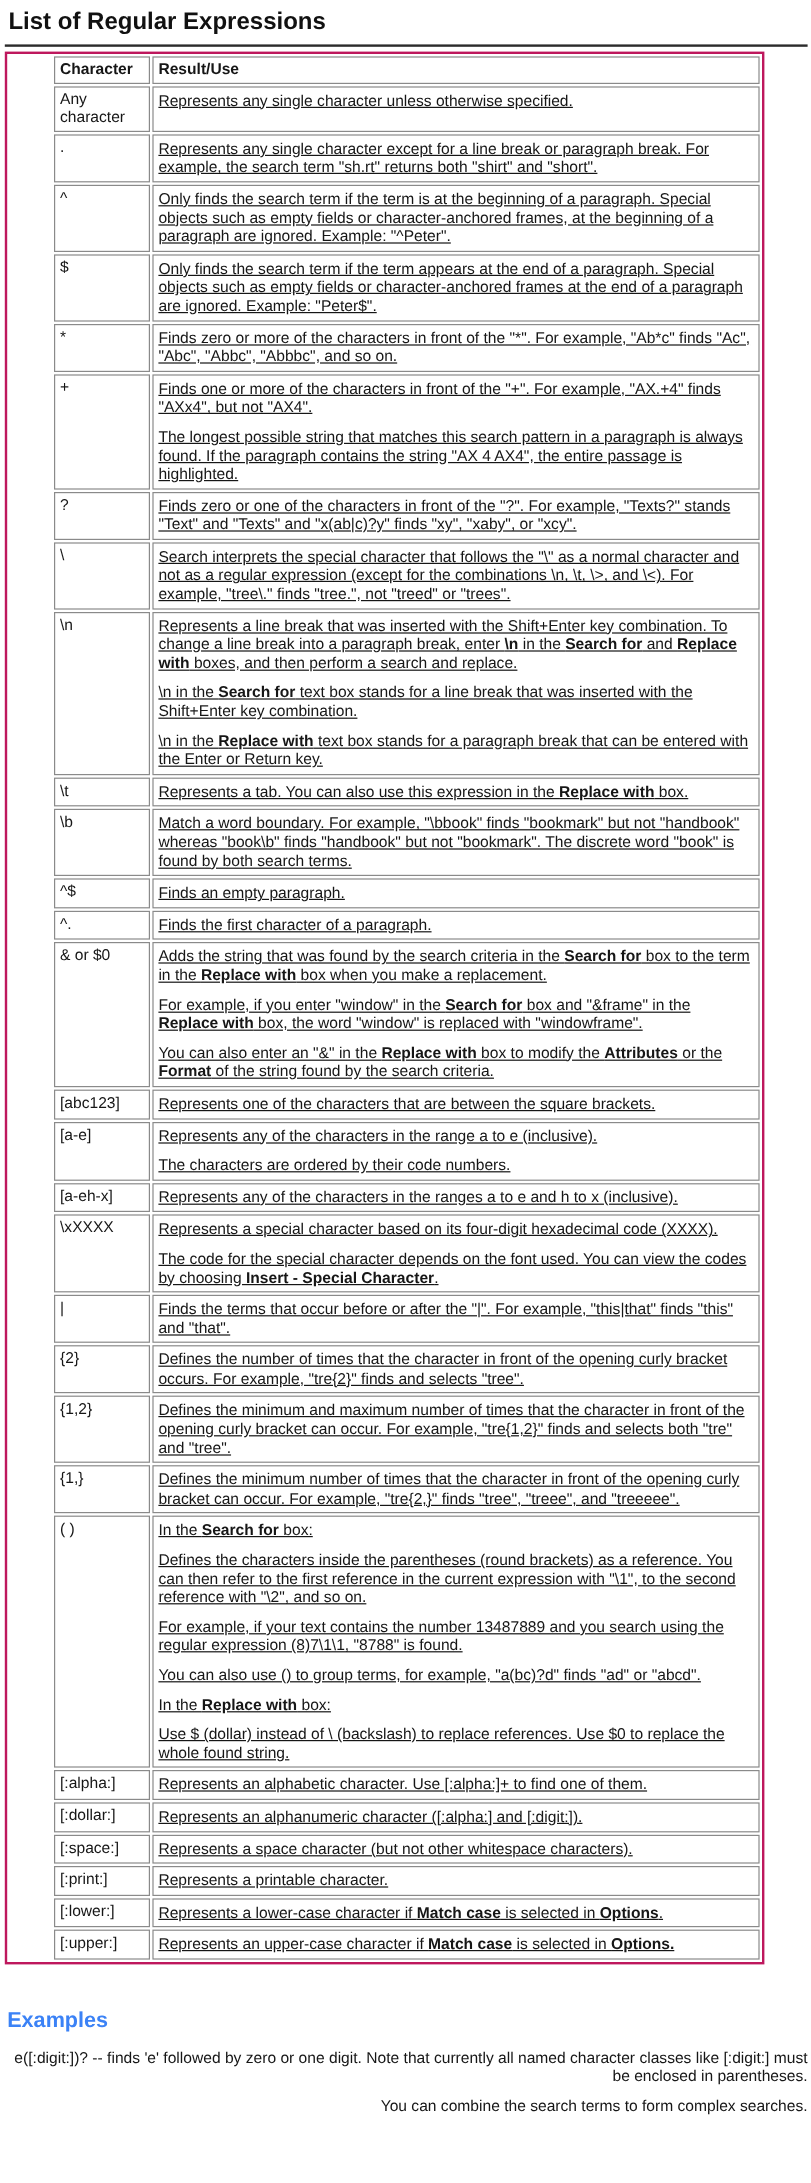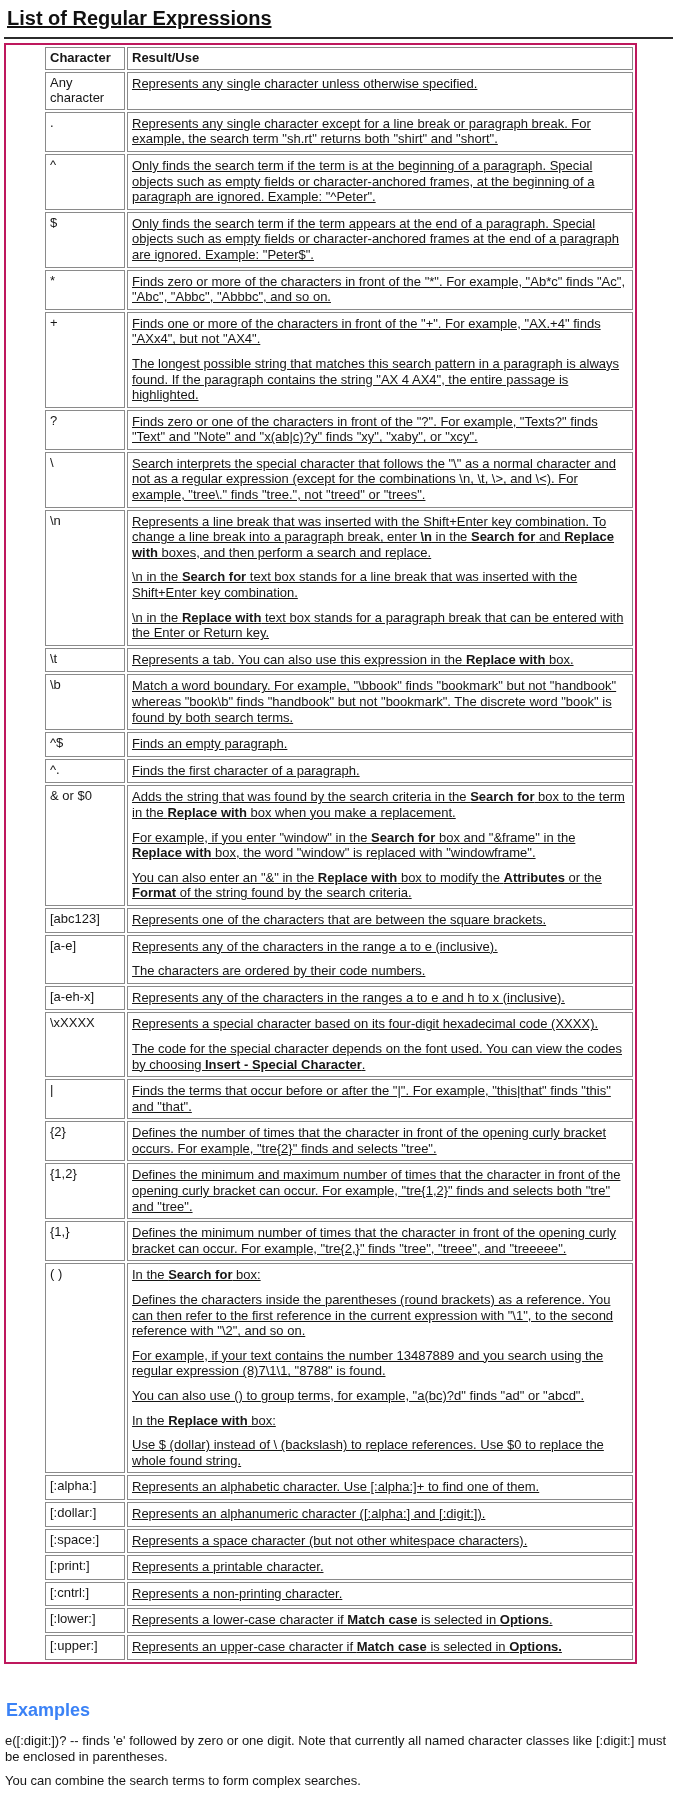--- a/index.html
+++ b/index.html
@@ -13,21 +13,20 @@
   .page {
     width: 676px;
     box-sizing: border-box;
     padding: 4px 3px 12px 4px;
   }
   h1.page-title {
     font-size: 20px;
     font-weight: bold;
     margin: 2px 0 7px 3px;
     color: #111;
-    text-decoration: underline;
   }
   .title-rule {
     border: none;
     border-top: 2px solid #2b2b2b;
     margin: 0 0 4px 0;
   }
   table.regex-table {
     border-collapse: separate;
     border-spacing: 2px;
     border: 2px solid #be185d;
@@ -47,20 +46,21 @@
   .regex-table td p { margin: 1px 0 9px 0; text-decoration: underline; }
   .regex-table td p:last-child { margin-bottom: 1px; }
   h2.section-heading {
     font-size: 18px;
     font-weight: bold;
     margin: 36px 0 12px 2px;
     color: #3b82f6;
   }
   .examples-paragraphs p {
     margin: 0 0 9px 1px;
+    text-align: right;
   }
   b { font-weight: bold; }
 </style>
 </head>
 <body>
 
 <div class="page">
 
   <h1 class="page-title">List of Regular Expressions</h1>
   <hr class="title-rule">
@@ -106,21 +106,21 @@
         <tr>
           <td class="col-char">+</td>
           <td>
             <p>Finds one or more of the characters in front of the "+". For example, "AX.+4" finds "AXx4", but not "AX4".</p>
             <p>The longest possible string that matches this search pattern in a paragraph is always found. If the paragraph contains the string "AX 4 AX4", the entire passage is highlighted.</p>
           </td>
         </tr>
         <tr>
           <td class="col-char">?</td>
           <td>
-            <p>Finds zero or one of the characters in front of the "?". For example, "Texts?" finds "Text" and "Note" and "x(ab|c)?y" finds "xy", "xaby", or "xcy".</p>
+            <p>Finds zero or one of the characters in front of the "?". For example, "Texts?" stands "Text" and "Texts" and "x(ab|c)?y" finds "xy", "xaby", or "xcy".</p>
           </td>
         </tr>
         <tr>
           <td class="col-char">\</td>
           <td>
             <p>Search interprets the special character that follows the "\" as a normal character and not as a regular expression (except for the combinations \n, \t, \&gt;, and \&lt;). For example, "tree\." finds "tree.", not "treed" or "trees".</p>
           </td>
         </tr>
         <tr>
           <td class="col-char">\n</td>
@@ -241,26 +241,20 @@
             <p>Represents a space character (but not other whitespace characters).</p>
           </td>
         </tr>
         <tr>
           <td class="col-char">[:print:]</td>
           <td>
             <p>Represents a printable character.</p>
           </td>
         </tr>
         <tr>
-          <td class="col-char">[:cntrl:]</td>
-          <td>
-            <p>Represents a non-printing character.</p>
-          </td>
-        </tr>
-        <tr>
           <td class="col-char">[:lower:]</td>
           <td>
             <p>Represents a lower-case character if <b>Match case</b> is selected in <b>Options</b>.</p>
           </td>
         </tr>
         <tr>
           <td class="col-char">[:upper:]</td>
           <td>
             <p>Represents an upper-case character if <b>Match case</b> is selected in <b>Options.</b></p>
           </td>

